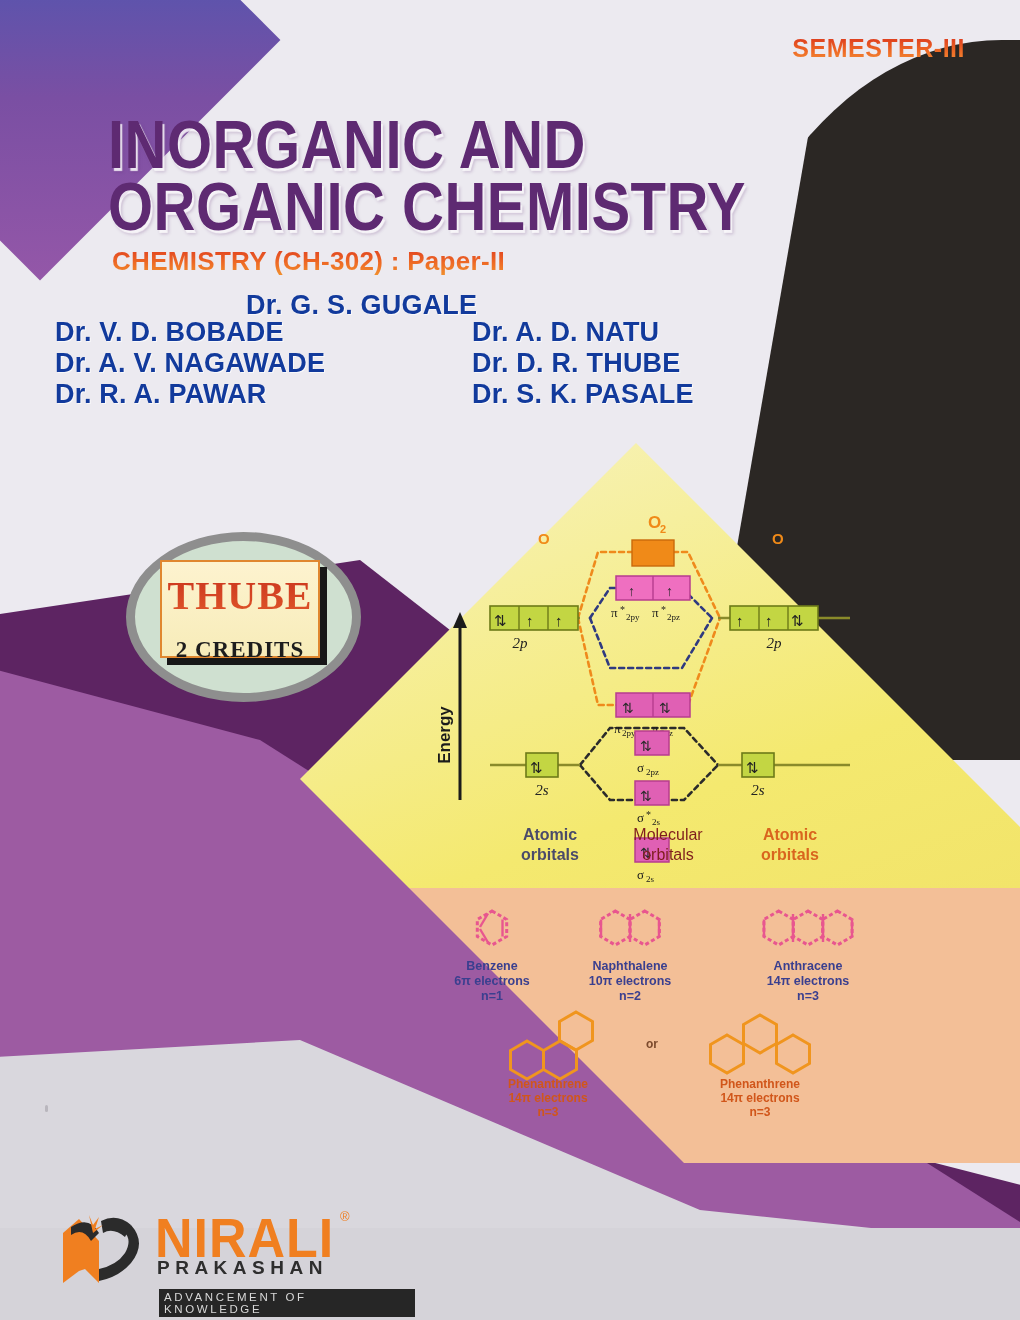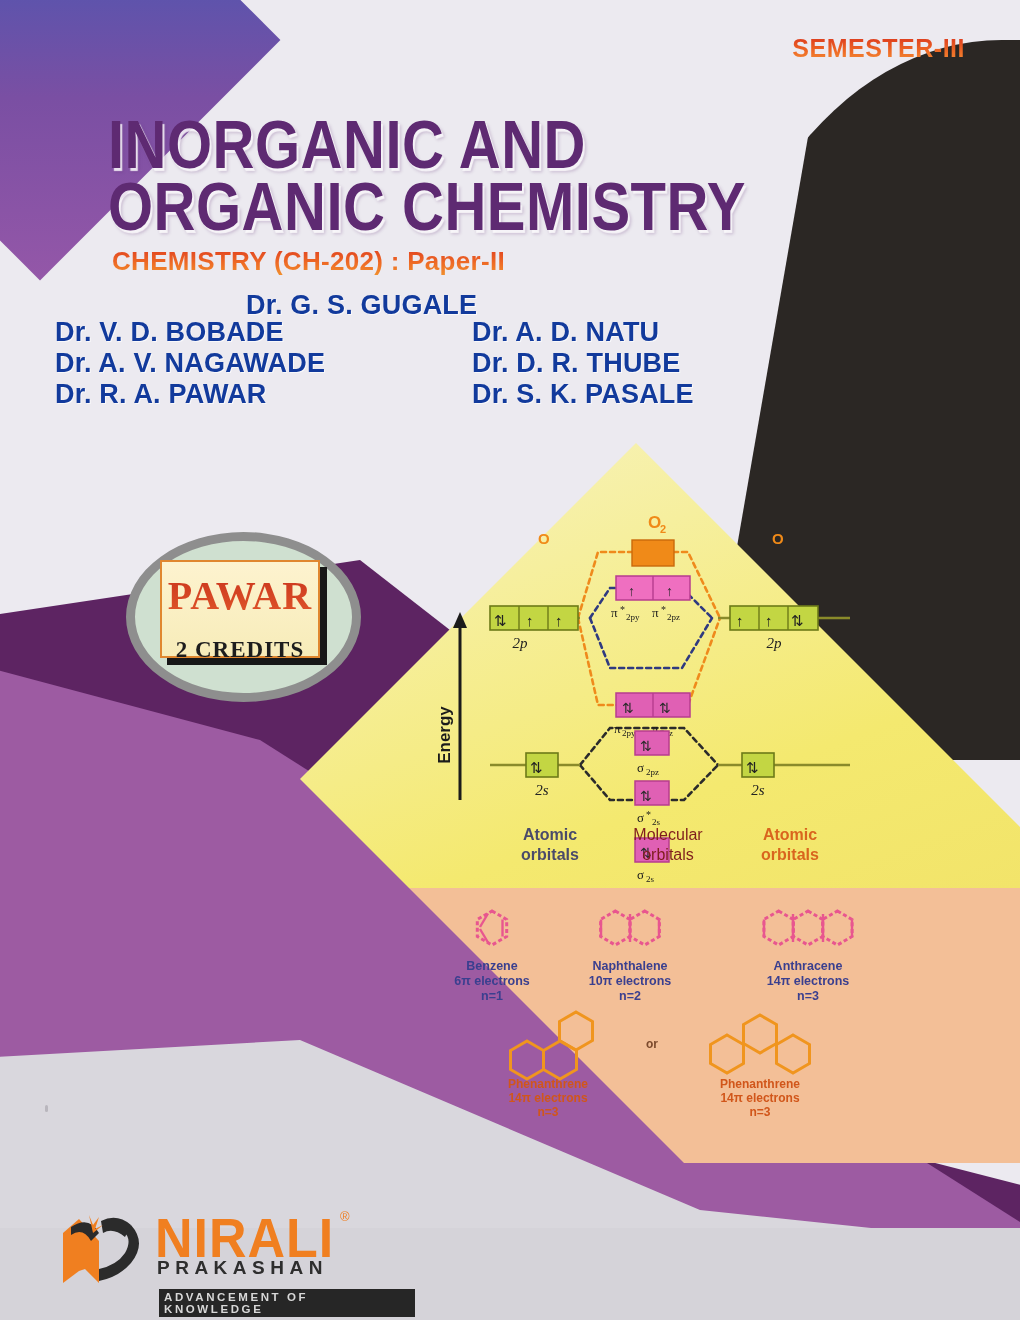--- a/index.html
+++ b/index.html
@@ -102,21 +102,21 @@
   
   #logo{left:55px;top:1205px;width:360px;height:92px;}
   #logo-mark{position:absolute;left:0;top:6px;width:96px;height:76px;}
   #logo-nirali{position:absolute;left:100px;top:0px;font-size:52px;font-weight:bold;
     letter-spacing:1px;color:#f07f20;font-family:"Liberation Sans",sans-serif;
     transform:scaleY(1.08);transform-origin:left top;}
   #logo-reg{position:absolute;left:285px;top:4px;font-size:13px;color:#f07f20;}
   #logo-prak{position:absolute;left:102px;top:52px;font-size:19px;font-weight:bold;
     letter-spacing:5.5px;color:#2e2e2e;font-family:"Liberation Sans",sans-serif;}
   #logo-tag{position:absolute;left:104px;top:84px;background:#262626;color:#d8d8d8;
-    font-size:11.5px;font-weight:bold;letter-spacing:2.6px;padding:2px 17px 2px 5px;}
+    font-size:11.5px;font-weight:normal;letter-spacing:2.6px;padding:2px 17px 2px 5px;}
   
   .speck{position:absolute;width:3px;height:7px;background:#b9b6bd;border-radius:2px;}
 </style>
 </head>
 <body>
 
 <div id="cover">
 
   <div id="bg-white"></div>
   <div id="bg-grey-bottom"></div>
@@ -133,21 +133,21 @@
     
   </div>
 
   <div class="abs" id="semester">SEMESTER-III</div>
 
   <div class="abs" id="title">
     <div class="tl">INORGANIC AND</div>
     <div class="tl">ORGANIC CHEMISTRY</div>
   </div>
 
-  <div class="abs" id="paper">CHEMISTRY (CH-202) : Paper-II</div>
+  <div class="abs" id="paper">CHEMISTRY (CH-302) : Paper-II</div>
 
   <div class="abs author" id="auth-lead">Dr. G. S. GUGALE</div>
   <div class="abs" id="auth-col-l">
     <div class="author">Dr. V. D. BOBADE</div>
     <div class="author">Dr. A. V. NAGAWADE</div>
     <div class="author">Dr. R. A. PAWAR</div>
   </div>
   <div class="abs" id="auth-col-r">
     <div class="author">Dr. A. D. NATU</div>
     <div class="author">Dr. D. R. THUBE</div>
@@ -379,21 +379,21 @@
       </g>
       <text x="330" y="190" text-anchor="middle" font-size="12" font-weight="bold" fill="#d1561a" font-family="Liberation Sans, sans-serif">Phenanthrene</text>
       <text x="330" y="204" text-anchor="middle" font-size="12" font-weight="bold" fill="#d1561a" font-family="Liberation Sans, sans-serif">14π electrons</text>
       <text x="330" y="218" text-anchor="middle" font-size="12" font-weight="bold" fill="#d1561a" font-family="Liberation Sans, sans-serif">n=3</text>
     </svg>
   </div>
 
   <div class="abs" id="cbcs">
     <div id="cbcs-oval"></div>
     <div id="cbcs-plate">
-      <div id="cbcs-main">PAWAR</div>
+      <div id="cbcs-main">THUBE</div>
       <div id="cbcs-sub">2 CREDITS</div>
     </div>
   </div>
 
   <div class="abs" id="logo">
     <svg id="logo-mark" viewBox="0 0 96 76">
       <path d="M8 72 L8 22 L24 8 L24 60 Z" fill="#f07f20"></path>
       <path d="M24 8 L44 30 L44 72 L30 58 L24 60 Z" fill="#f07f20"></path>
       <path d="M16 16 Q34 4 44 22 L36 30 Q28 16 16 24 Z" fill="#2b2b2b"></path>
       <path d="M46 10 Q62 2 76 14 L70 26 Q58 16 48 22 Z" fill="#2b2b2b"></path>

